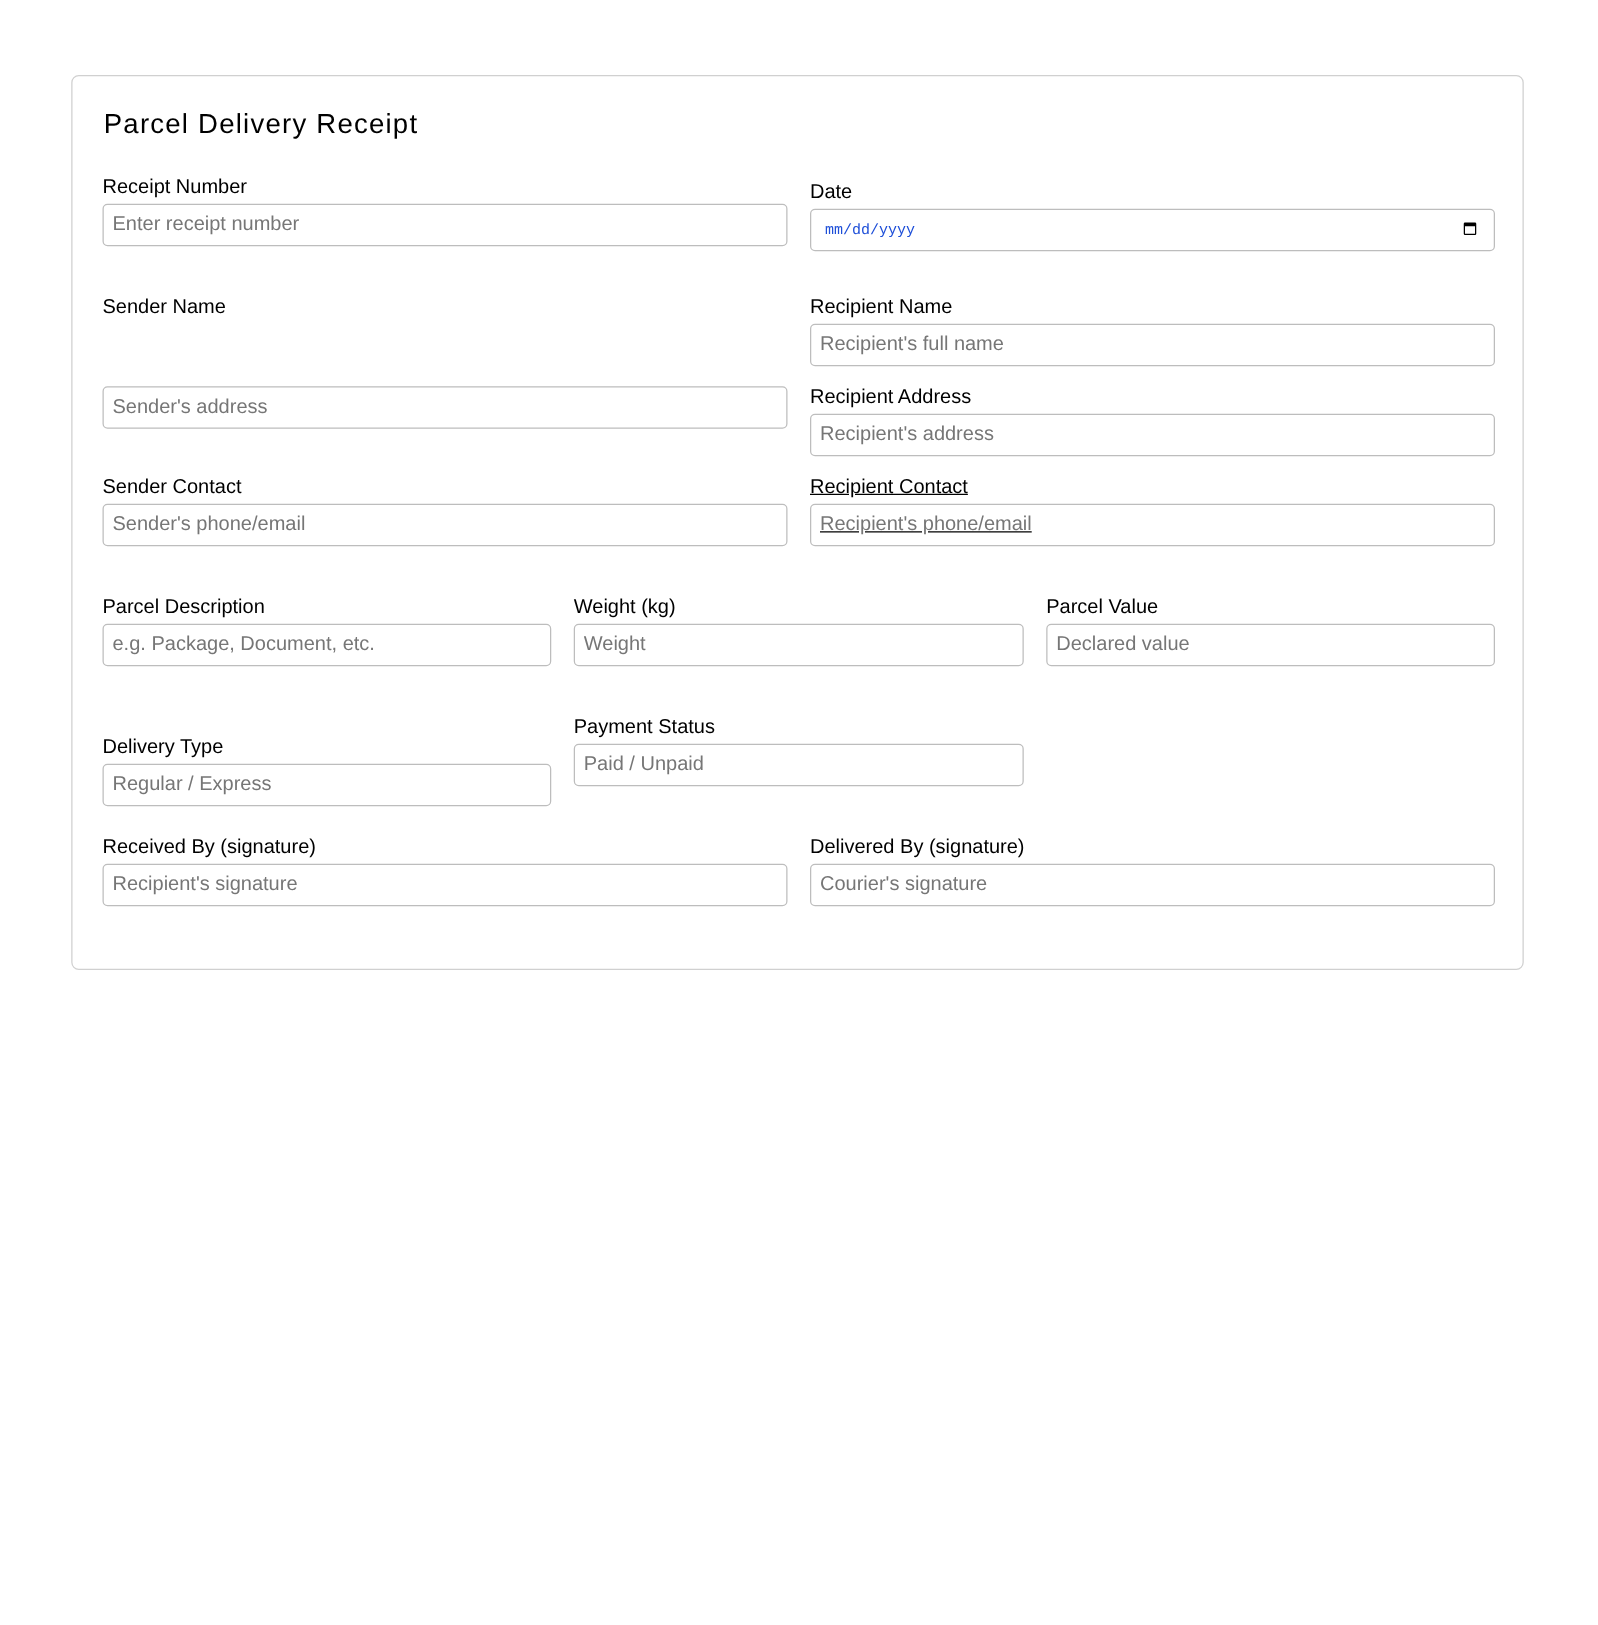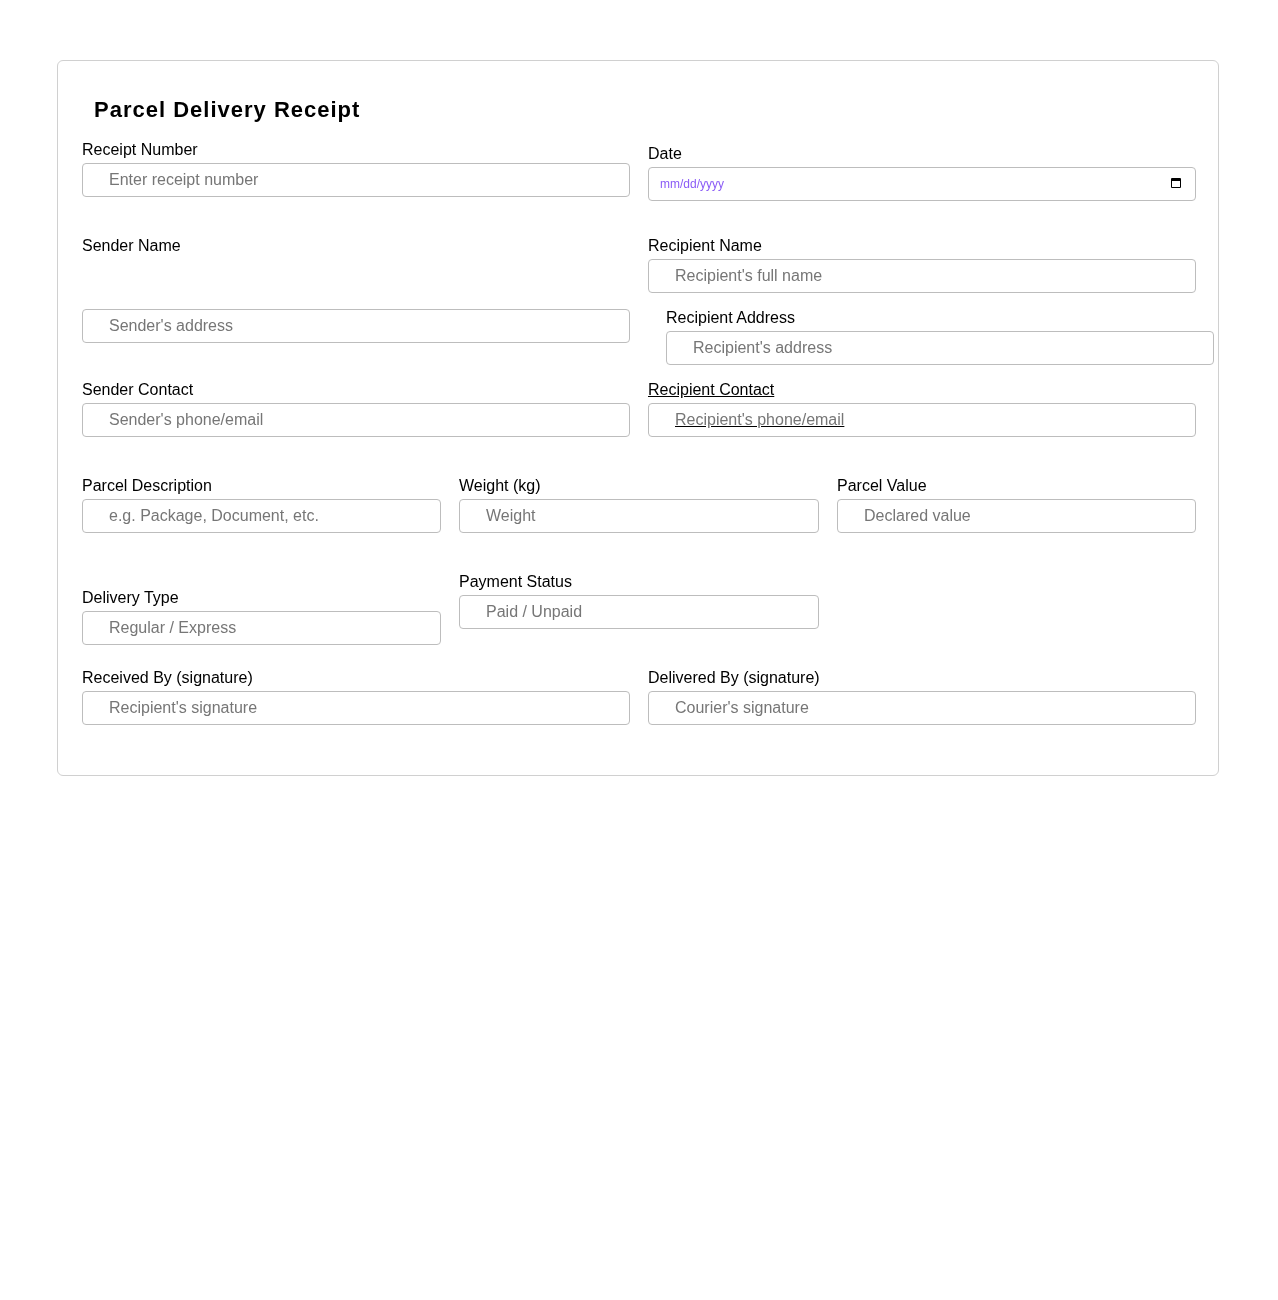--- a/index.html
+++ b/index.html
@@ -2,37 +2,37 @@
 <html><head>
   <meta charset="utf-8">
   <style>
     html, body { margin: 0; padding: 0; background: #ffffff; }
     body { width: 1278px; height: 1300px; position: relative; font-family: "Liberation Sans", sans-serif; color: #000; }
     .card {
       position: absolute; left: 57px; top: 60px; width: 1162px; height: 716px;
       border: 1px solid #d0d0d0; border-radius: 6px; box-sizing: border-box; background: #fff;
     }
     .title {
-      position: absolute; left: 24px; top: 24px; margin: 12px;
-      font-size: 22px; font-weight: bold; letter-spacing: 1px; line-height: 26px;
+      position: absolute; left: 24px; top: 24px; margin: 1px;
+      font-size: 22px; font-weight: normal; letter-spacing: 1px; line-height: 26px;
     }
     .field { position: absolute; }
     .field label { display: block; font-size: 16px; line-height: 18px; height: 18px; margin: 0 0 4px 0; }
     .field input {
       display: block; width: 100%; height: 34px; box-sizing: border-box;
-      border: 1px solid #bdbdbd; border-radius: 4px; padding: 0 26px;
+      border: 1px solid #bdbdbd; border-radius: 4px; padding: 0 7px;
       font-family: "Liberation Sans", sans-serif; font-size: 16px; color: #000; background: #fff; outline: none;
     }
     .field input::placeholder { color: #767676; }
     .date-box {
       position: relative; width: 100%; height: 34px; box-sizing: border-box;
       border: 1px solid #bdbdbd; border-radius: 4px; background: #fff;
     }
     .date-text {
-      position: absolute; left: 11px; top: 9px; font-family: Liberation Sans, sans-serif; font-size: 12px; color: #8b5cf6;
+      position: absolute; left: 11px; top: 9px; font-family: Liberation Mono, monospace; font-size: 12px; color: #1d4ed8;
     }
     .cal-icon {
       position: absolute; right: 14px; top: 10px; width: 10px; height: 10px;
       border: 1.5px solid #000; border-top-width: 3px; border-radius: 1px; box-sizing: border-box;
     }
   </style>
 </head>
 <body>
 
 <div class="card">
@@ -54,21 +54,21 @@
     <label>Sender Name</label>
   </div>
   <div class="field" style="left:590px; top:176px; width:548px;">
     <label>Recipient Name</label>
     <input type="text" placeholder="Recipient's full name" style="">
   </div>
 
   <div class="field" style="left:24px; top:248px; width:548px;">
     <input type="text" placeholder="Sender's address" style="">
   </div>
-  <div class="field" style="left:590px; top:248px; width:548px;margin-left:18px;">
+  <div class="field" style="left:590px; top:248px; width:548px;">
     <label>Recipient Address</label>
     <input type="text" placeholder="Recipient's address" style="">
   </div>
 
   <div class="field" style="left:24px; top:320px; width:548px;">
     <label>Sender Contact</label>
     <input type="text" placeholder="Sender's phone/email" style="">
   </div>
   <div class="field" style="left:590px; top:320px; width:548px;text-decoration:underline;">
     <label>Recipient Contact</label>

